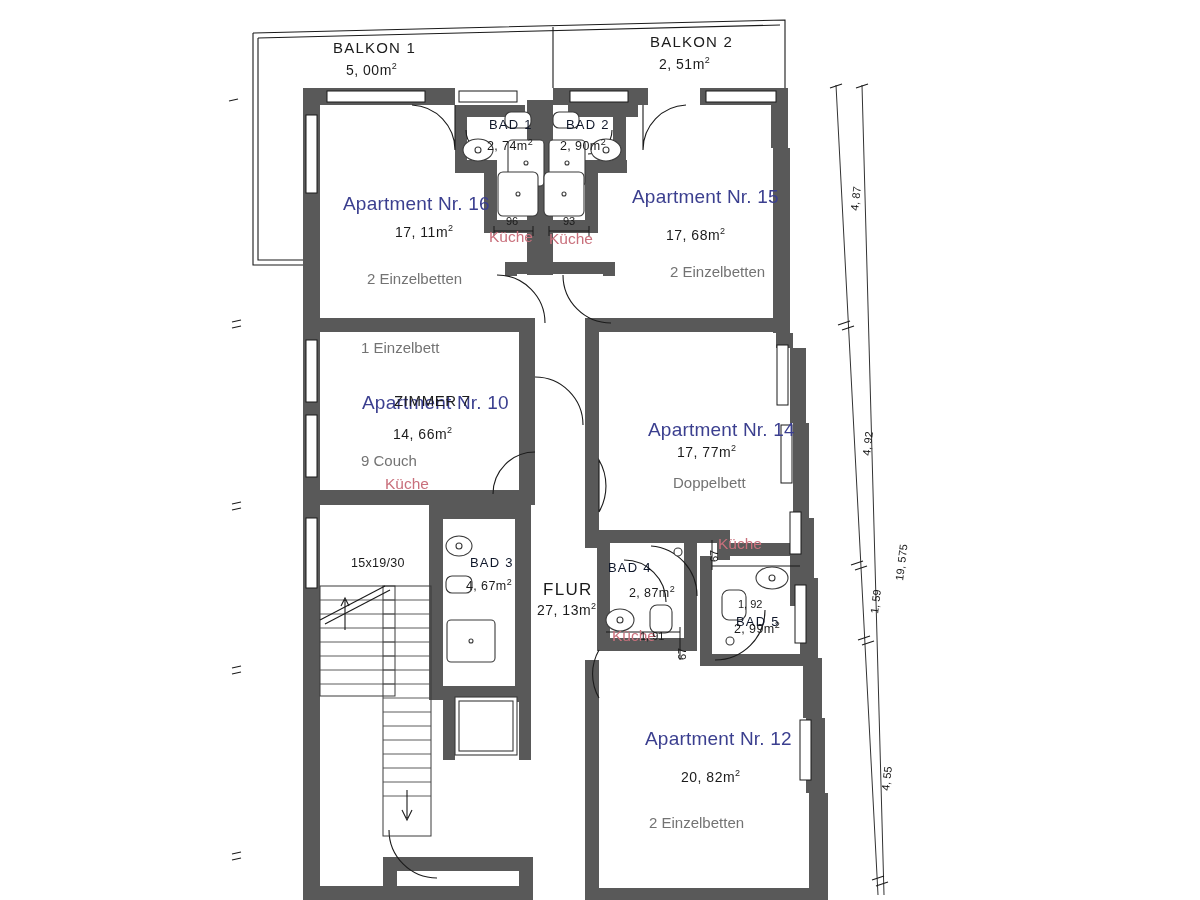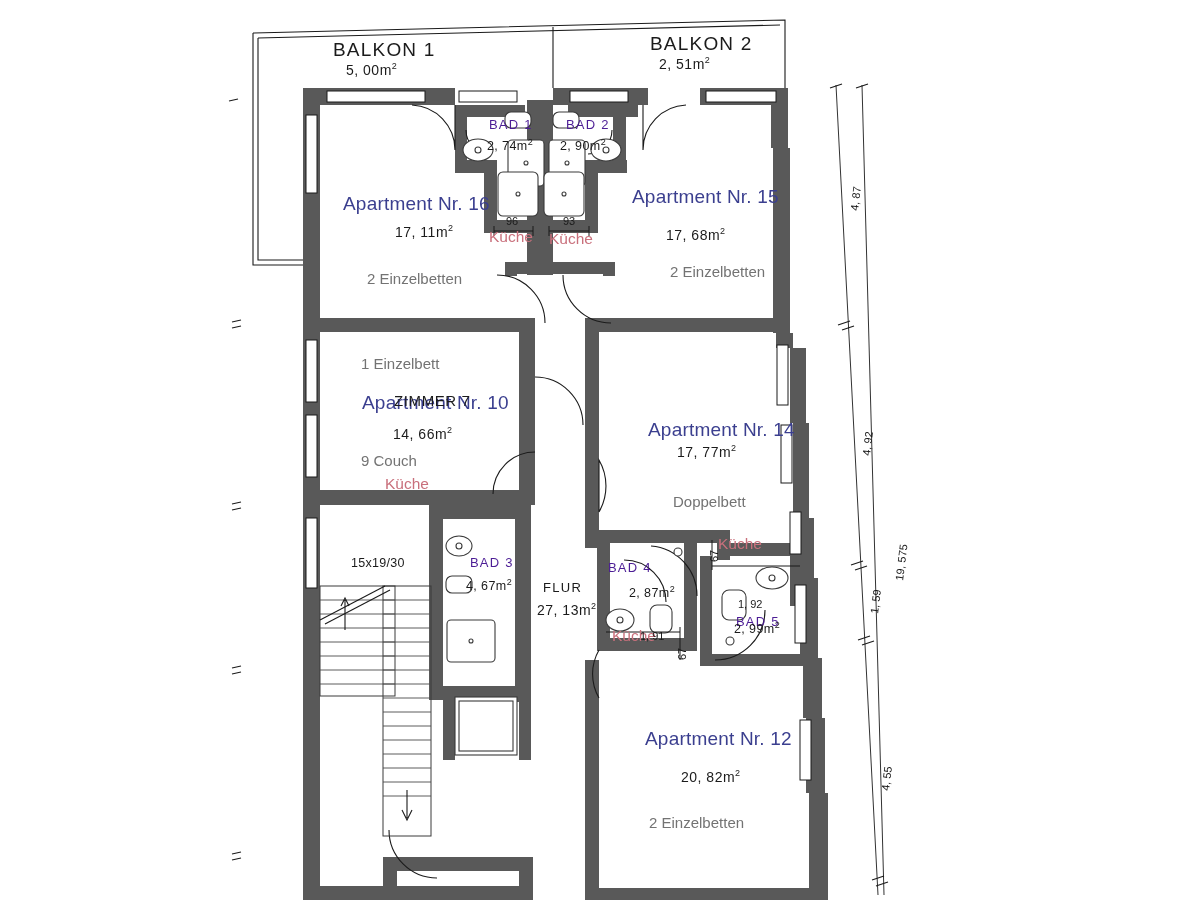--- a/index.html
+++ b/index.html
@@ -7,24 +7,24 @@
     width:1200px;height:900px;overflow:hidden;
     font-family:"Liberation Sans", sans-serif;
     position:relative;
   }
   #plan{position:absolute;left:0;top:0;width:1200px;height:900px;}
   .lbl{position:absolute;white-space:nowrap;line-height:1.05;}
   .apt{color:#3b3f8f;font-size:19px;letter-spacing:.2px;}
   .area{color:#1b1b1b;font-size:14px;letter-spacing:.5px;}
   .bed{color:#737373;font-size:15px;}
   .kuche{color:#c9707c;font-size:15.5px;}
-  .balkon{color:#1b1b1b;font-size:19px;letter-spacing:1.2px;}
-  .bad{color:#4c1d95;font-size:13px;letter-spacing:1.2px;}
+  .balkon{color:#1b1b1b;font-size:15px;letter-spacing:1.2px;}
+  .bad{color:#0f172a;font-size:13px;letter-spacing:1.2px;}
   .badarea{color:#1b1b1b;font-size:12.5px;letter-spacing:.4px;}
-  .flur{color:#1b1b1b;font-size:13px;letter-spacing:1.3px;}
+  .flur{color:#1b1b1b;font-size:17px;letter-spacing:1.3px;}
   .dimtxt{color:#1b1b1b;font-size:11px;}
   .stair{color:#1b1b1b;font-size:12.5px;letter-spacing:.3px;}
   .rot{transform-origin:0 0;}
   .sup{font-size:9px;vertical-align:super;}
 </style>
 </head>
 <body>
 
 <svg id="plan" viewBox="0 0 1200 900">
   <defs>
@@ -298,30 +298,30 @@
 
 <div class="lbl apt" style="left:632px;top:187px;">Apartment Nr. 15</div>
 <div class="lbl area" style="left:666px;top:227px;"><span>17, 68m</span><span class="sup">2</span></div>
 <div class="lbl bed" style="left:670px;top:264px;">2 Einzelbetten</div>
 
 <div class="lbl dimtxt" style="left:506px;top:216px;">96</div>
 <div class="lbl dimtxt" style="left:563px;top:216px;">93</div>
 <div class="lbl kuche" style="left:489px;top:229px;">Küche</div>
 <div class="lbl kuche" style="left:549px;top:231px;">Küche</div>
 
-<div class="lbl bed" style="left:361px;top:356px;text-align:right;">1 Einzelbett</div>
+<div class="lbl bed" style="left:361px;top:340px;text-align:right;">1 Einzelbett</div>
 <div class="lbl apt" style="left:362px;top:393px;">Apartment Nr. 10</div>
 <div class="lbl area" style="left:393px;top:426px;text-align:center;"><span>14, 66m</span><span class="sup">2</span></div>
 <div class="lbl" style="left:394px;top:393px;color:#1b1b1b;font-size:15px;letter-spacing:.6px;">ZIMMER 7</div>
 <div class="lbl bed" style="left:361px;top:453px;">9 Couch</div>
 <div class="lbl kuche" style="left:385px;top:476px;">Küche</div>
 
 <div class="lbl apt" style="left:648px;top:420px;">Apartment Nr. 14</div>
 <div class="lbl area" style="left:677px;top:444px;"><span>17, 77m</span><span class="sup">2</span></div>
-<div class="lbl bed" style="left:673px;top:494px;">Doppelbett</div>
+<div class="lbl bed" style="left:673px;top:475px;">Doppelbett</div>
 
 <div class="lbl stair" style="left:351px;top:557px;">15x19/30</div>
 
 <div class="lbl bad" style="left:470px;top:556px;">BAD 3</div>
 <div class="lbl badarea" style="left:466px;top:578px;"><span>4, 67m</span><span class="sup">2</span></div>
 
 <div class="lbl flur" style="left:543px;top:581px;">FLUR</div>
 <div class="lbl area" style="left:537px;top:602px;"><span>27, 13m</span><span class="sup">2</span></div>
 
 <div class="lbl bad" style="left:608px;top:561px;">BAD 4</div>

